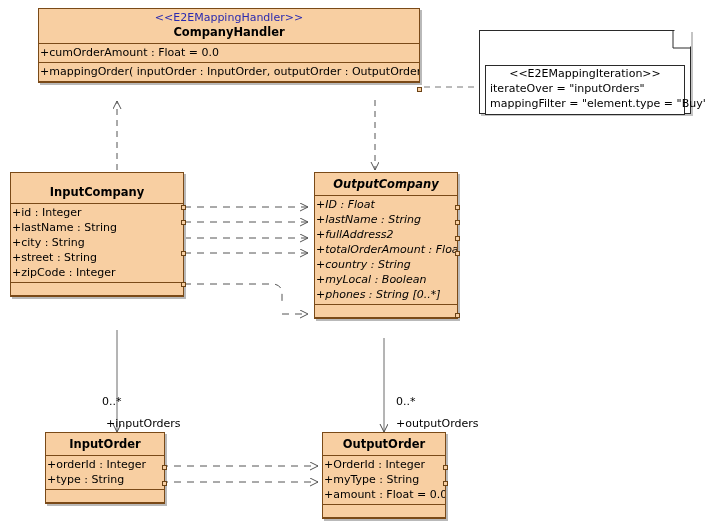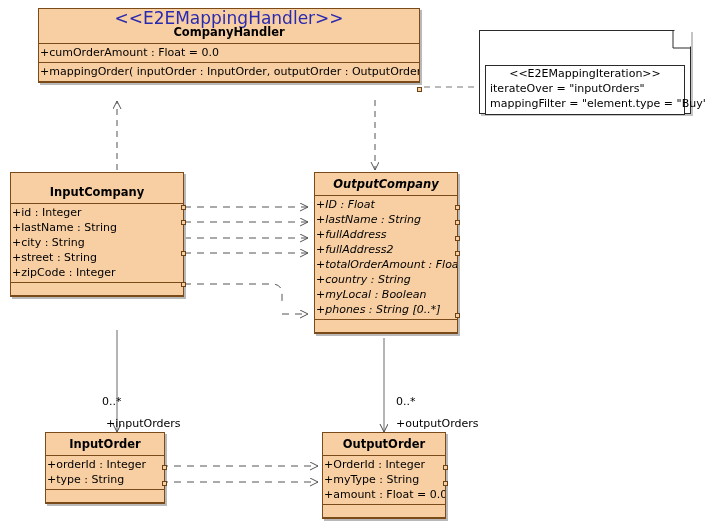--- a/index.html
+++ b/index.html
@@ -41,21 +41,21 @@
   .cls-header {
     box-sizing: border-box;
     border-bottom: 1px solid #7a4a18;
     text-align: center;
     padding: 2px 3px 3px 3px;
     line-height: 13px;
   }
   .cls-stereotype {
     display: block;
     color: #2a2ab0;
-    font-size: 17px;
+    font-size: 11px;
     font-weight: normal;
     line-height: 14px;
   }
   .cls-name {
     display: block;
     font-weight: bold;
     font-size: 11.5px;
     line-height: 15px;
   }
   .cls-compartment {
@@ -248,21 +248,20 @@
     <span class="port" style="right:-3px; top:109px;"></span>
   </div>
 
   <div class="uml-class" id="cls-output-company" style="left:314px; top:172px; width:144px;font-style:italic;">
     <div class="cls-header" style="padding-top:4px;">
       <span class="cls-name">OutputCompany</span>
     </div>
     <div class="cls-compartment">
       <span class="cls-feature">+ID : Float</span>
       <span class="cls-feature">+lastName : String</span>
-      <span class="cls-feature">+fullAddress</span>
       <span class="cls-feature">+fullAddress2</span>
       <span class="cls-feature">+totalOrderAmount : Float</span>
       <span class="cls-feature">+country : String</span>
       <span class="cls-feature">+myLocal : Boolean</span>
       <span class="cls-feature">+phones : String [0..*]</span>
     </div>
     <div class="cls-compartment empty"></div>
     <span class="port" style="right:-3px; top:32px;"></span>
     <span class="port" style="right:-3px; top:47px;"></span>
     <span class="port" style="right:-3px; top:63px;"></span>

